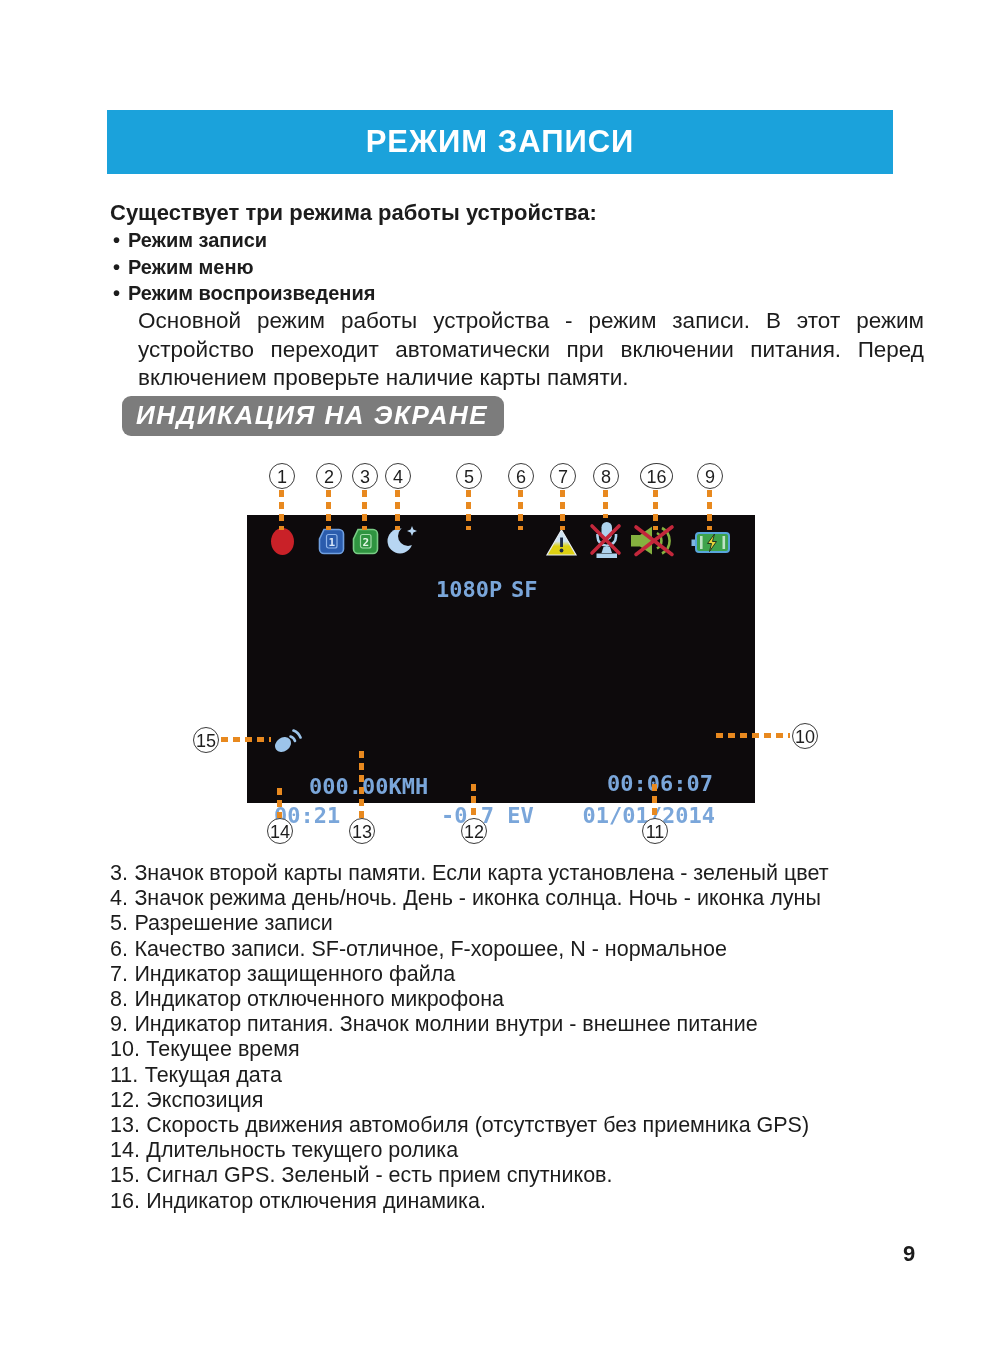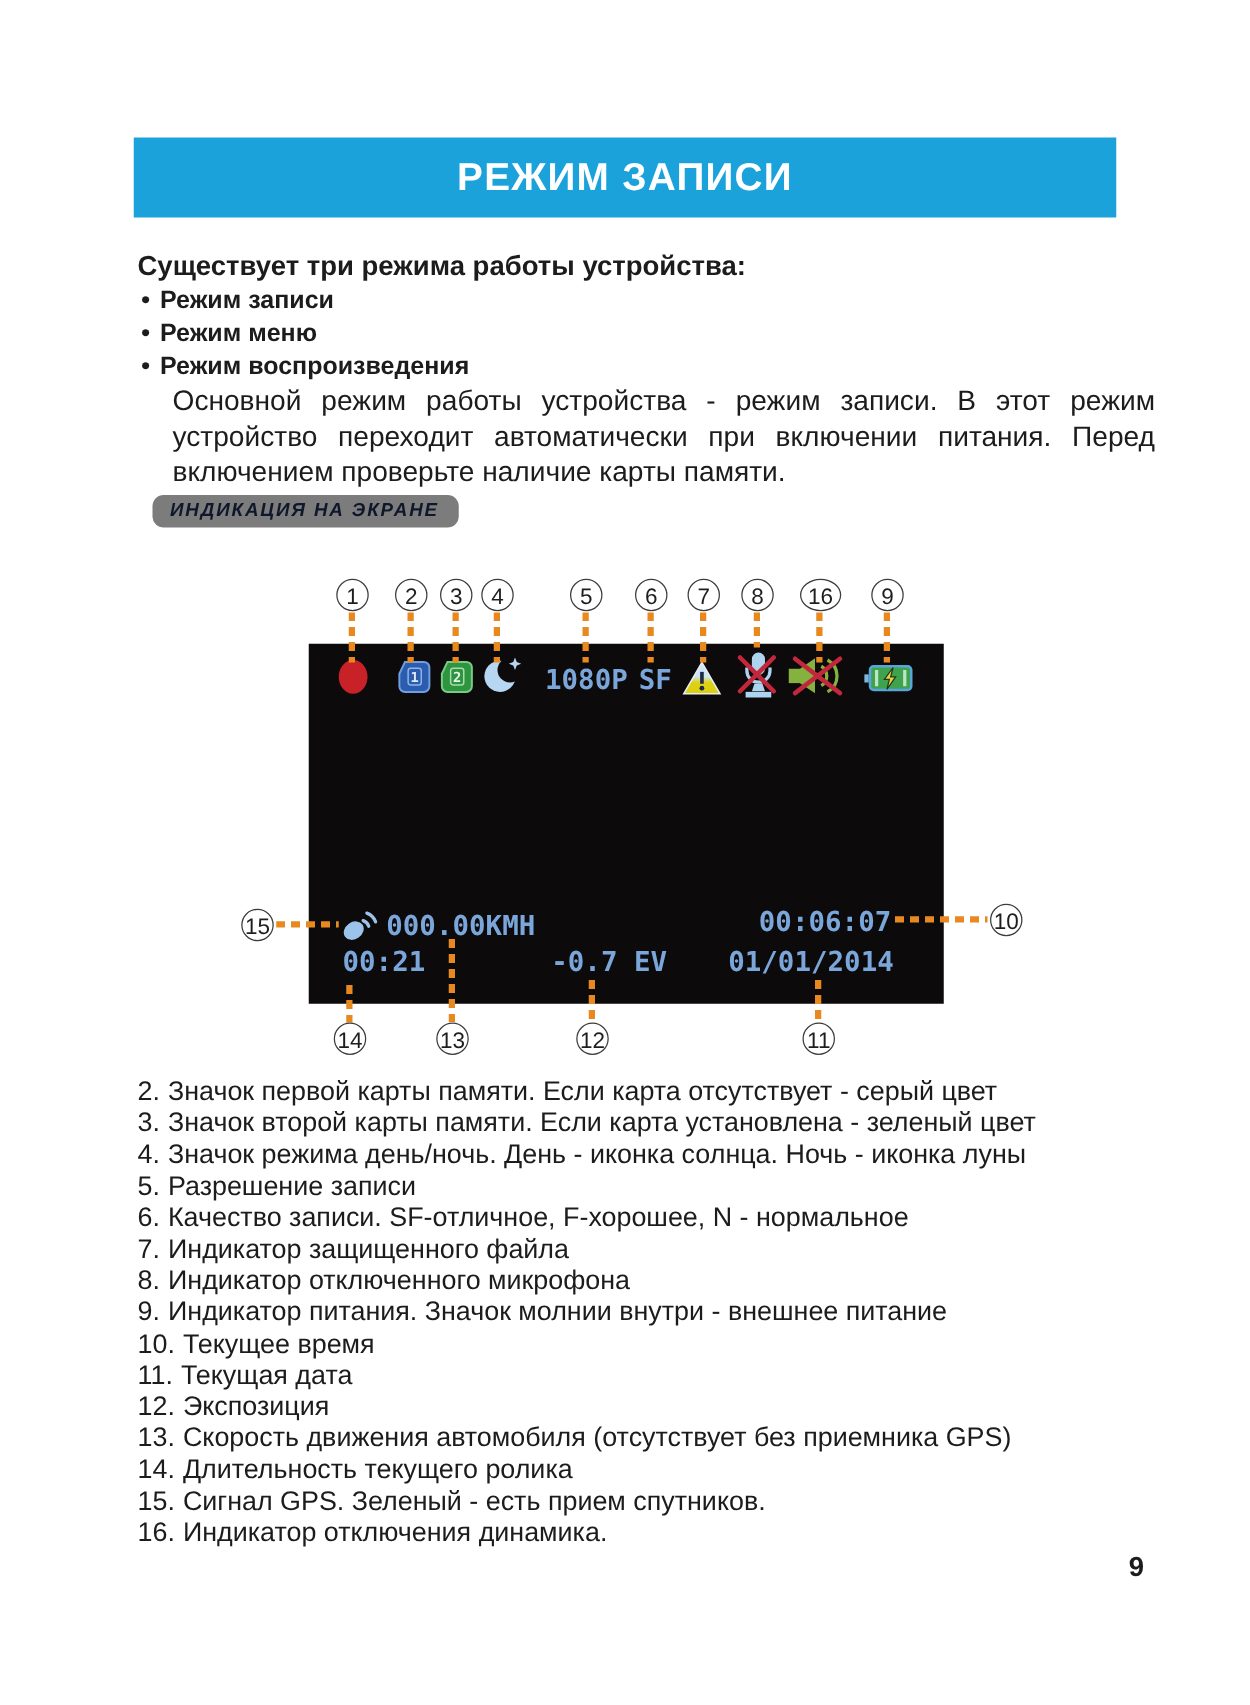--- a/index.html
+++ b/index.html
@@ -16,42 +16,42 @@
   
   .intro-heading{position:absolute;left:110px;top:200px;font-size:22px;font-weight:bold;}
   .bullet-list{position:absolute;left:113px;top:227px;font-size:20px;font-weight:bold;line-height:26.5px;}
   .bullet-list .b{display:block;}
   .bullet-list .dot{margin-right:8px;}
   .intro-paragraph{
     position:absolute;left:110px;top:307px;width:786px;
     font-size:22.5px;line-height:28.5px;text-align:justify;margin-left:28px;
   }
   .section-label{
-    position:absolute;left:122px;top:396px;background:#7c7c7c;color:#0f172a;
-    font-size:15px;font-weight:bold;font-style:italic;letter-spacing:1.5px;
+    position:absolute;left:122px;top:396px;background:#7c7c7c;color:#ffffff;
+    font-size:26px;font-weight:bold;font-style:italic;letter-spacing:1.5px;
     padding:4px 16px 5px 14px;border-radius:9px;
   }
   
   .callout{
     position:absolute;width:26px;height:26px;border:1.8px solid #3c3c3c;border-radius:50%;
     background:#ffffff;color:#1e1e1e;font-size:18px;line-height:26px;text-align:center;
     box-sizing:border-box;z-index:5;
   }
   .callout.wide{width:33px;border-radius:50%/ 50%;}
   .vdash{position:absolute;width:5px;z-index:4;
     background:repeating-linear-gradient(to bottom,#e8891f 0 7px,transparent 7px 12px);}
   .hdash{position:absolute;height:5px;z-index:4;
     background:repeating-linear-gradient(to right,#e8891f 0 7px,transparent 7px 12px);}
   
   .screen{
     position:absolute;left:247px;top:515px;width:508px;height:288px;background:#0d0a0c;
     font-family:"DejaVu Sans Mono",monospace;color:#7aa6da;
   }
   .screen .abs{position:absolute;}
-  .osd-text{font-size:22px;font-weight:bold;letter-spacing:0px;white-space:nowrap;}
+  .osd-text{font-size:22px;font-weight:bold;letter-spacing:0px;white-space:nowrap;margin-top:45px;}
   
   .legend{position:absolute;left:110px;top:861px;font-size:21.5px;line-height:25.2px;}
   .legend .row{display:block;}
   .legend .num{margin-right:0.30em;}
   .page-number{position:absolute;left:903px;top:1241px;font-size:22px;font-weight:bold;}
 </style>
 </head>
 <body>
 
 <div id="page">
@@ -181,21 +181,20 @@
       <path d="M21.5,4.5 a12,12 0 0 1 7,7" stroke="#9cc4ea" stroke-width="2.6" fill="none" stroke-linecap="round"></path>
     </svg>
     <span class="abs osd-text" style="left:62px;top:214px">000.00KMH</span>
     <span class="abs osd-text" style="right:42px;top:211px">00:06:07</span>
     <span class="abs osd-text" style="left:27px;top:243px">00:21</span>
     <span class="abs osd-text" style="left:194px;top:243px">-0.7 EV</span>
     <span class="abs osd-text" style="right:40px;top:243px">01/01/2014</span>
   </div>
 
   <div class="legend">
-    <span class="row"><span class="num">2.</span><span>Значок первой карты памяти. Если карта отсутствует - серый цвет</span></span>
     <span class="row"><span class="num">3.</span><span>Значок второй карты памяти. Если карта установлена - зеленый цвет</span></span>
     <span class="row"><span class="num">4.</span><span>Значок режима день/ночь. День - иконка солнца. Ночь - иконка луны</span></span>
     <span class="row"><span class="num">5.</span><span>Разрешение записи</span></span>
     <span class="row"><span class="num">6.</span><span>Качество записи. SF-отличное, F-хорошее, N - нормальное</span></span>
     <span class="row"><span class="num">7.</span><span>Индикатор защищенного файла</span></span>
     <span class="row"><span class="num">8.</span><span>Индикатор отключенного микрофона</span></span>
     <span class="row"><span class="num">9.</span><span>Индикатор питания. Значок молнии внутри - внешнее питание</span></span>
     <span class="row"><span class="num">10.</span><span>Текущее время</span></span>
     <span class="row"><span class="num">11.</span><span>Текущая дата</span></span>
     <span class="row"><span class="num">12.</span><span>Экспозиция</span></span>

